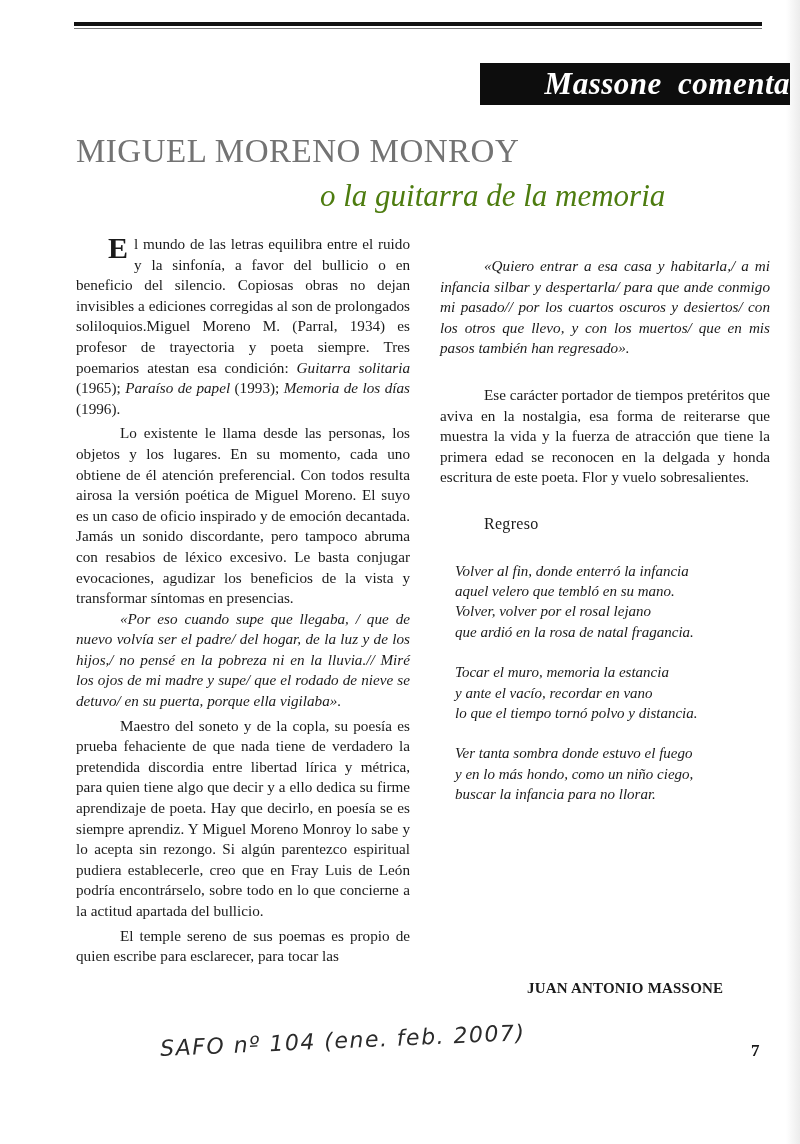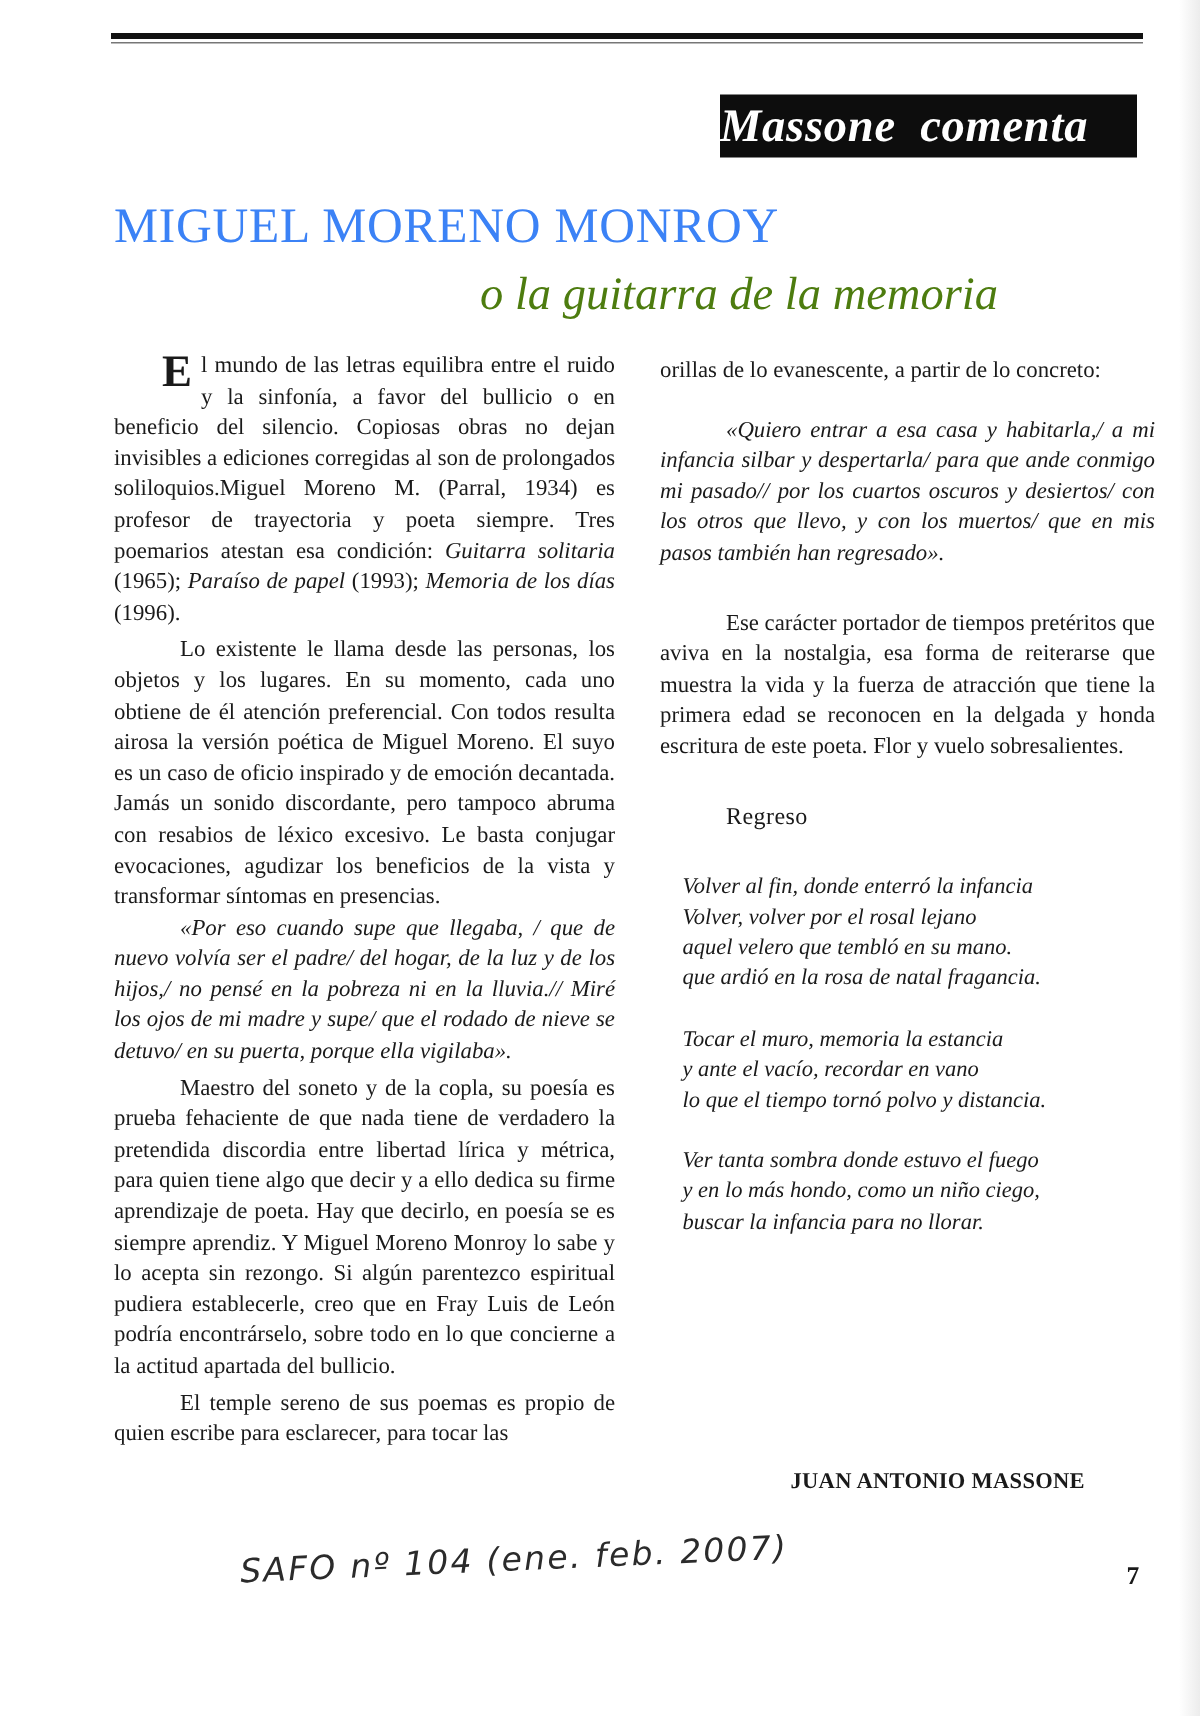--- a/index.html
+++ b/index.html
@@ -24,29 +24,30 @@
       background: #777;
     }
     .section-badge {
       position: absolute; left: 480px; top: 63px; width: 278px; height: 42px;
       background: #0d0d0d;
       color: #ffffff;
       font-family: "Liberation Serif", serif;
       font-style: italic; font-weight: bold;
       font-size: 31px;
       line-height: 42px;
-      text-align: left;
+      text-align: right;
       letter-spacing: 0.5px;
       word-spacing: 8px;
+      padding-left: 32px;
     }
     .title {
       position: absolute; left: 76px; top: 133px;
       font-family: "Liberation Serif", serif;
       font-size: 33px; letter-spacing: 0.5px;
-      color: #3b82f6;
+      color: #737373;
       white-space: nowrap;
     }
     .subtitle {
       position: absolute; left: 320px; top: 178px;
       font-family: "Liberation Serif", serif;
       font-style: italic;
       font-size: 31px;
       color: #4d7c0f;
       white-space: nowrap;
     }
@@ -119,33 +120,32 @@
   <div class="gap-s"></div>
   <p>Lo existente le llama desde las personas, los objetos y los lugares. En su momento, cada uno obtiene de él atención preferencial. Con todos resulta airosa la versión poética de Miguel Moreno. El suyo es un caso de oficio inspirado y de emoción decantada. Jamás un sonido discordante, pero tampoco abruma con resabios de léxico excesivo. Le basta conjugar evocaciones, agudizar los beneficios de la vista y transformar síntomas en presencias.</p>
   <p class="quote">«Por eso cuando supe que llegaba, / que de nuevo volvía ser el padre/ del hogar, de la luz y de los hijos,/ no pensé en la pobreza ni en la lluvia.// Miré los ojos de mi madre y supe/ que el rodado de nieve se detuvo/ en su puerta, porque ella vigilaba».</p>
   <div class="gap-s"></div>
   <p>Maestro del soneto y de la copla, su poesía es prueba fehaciente de que nada tiene de verdadero la pretendida discordia entre libertad lírica y métrica, para quien tiene algo que decir y a ello dedica su firme aprendizaje de poeta. Hay que decirlo, en poesía se es siempre aprendiz. Y Miguel Moreno Monroy lo sabe y lo acepta sin rezongo. Si algún parentezco espiritual pudiera establecerle, creo que en Fray Luis de León podría encontrárselo, sobre todo en lo que concierne a la actitud apartada del bullicio.</p>
   <div class="gap-s"></div>
   <p>El temple sereno de sus poemas es propio de quien escribe para esclarecer, para tocar las</p>
 </div>
 
 <div class="col col-right">
-  <p class="noindent">orillas de lo evanescente, a partir de lo concreto:</p>
   <div class="gap-m"></div>
   <p class="quote">«Quiero entrar a esa casa y habitarla,/ a mi infancia silbar y despertarla/ para que ande conmigo mi pasado// por los cuartos oscuros y desiertos/ con los otros que llevo, y con los muertos/ que en mis pasos también han regresado».</p>
   <div class="gap-l"></div>
   <p>Ese carácter portador de tiempos pretéritos que aviva en la nostalgia, esa forma de reiterarse que muestra la vida y la fuerza de atracción que tiene la primera edad se reconocen en la delgada y honda escritura de este poeta. Flor y vuelo sobresalientes.</p>
   <div class="gap-l"></div>
   <p class="poem-title">Regreso</p>
   <div class="gap-l"></div>
   <div class="poem">
     <div class="stanza">
       <div>Volver al fin, donde enterró la infancia</div>
+      <div>aquel velero que tembló en su mano.</div>
       <div>Volver, volver por el rosal lejano</div>
-      <div>aquel velero que tembló en su mano.</div>
       <div>que ardió en la rosa de natal fragancia.</div>
     </div>
     <div class="stanza">
       <div>Tocar el muro, memoria la estancia</div>
       <div>y ante el vacío, recordar en vano</div>
       <div>lo que el tiempo tornó polvo y distancia.</div>
     </div>
     <div class="stanza">
       <div>Ver tanta sombra donde estuvo el fuego</div>
       <div>y en lo más hondo, como un niño ciego,</div>

